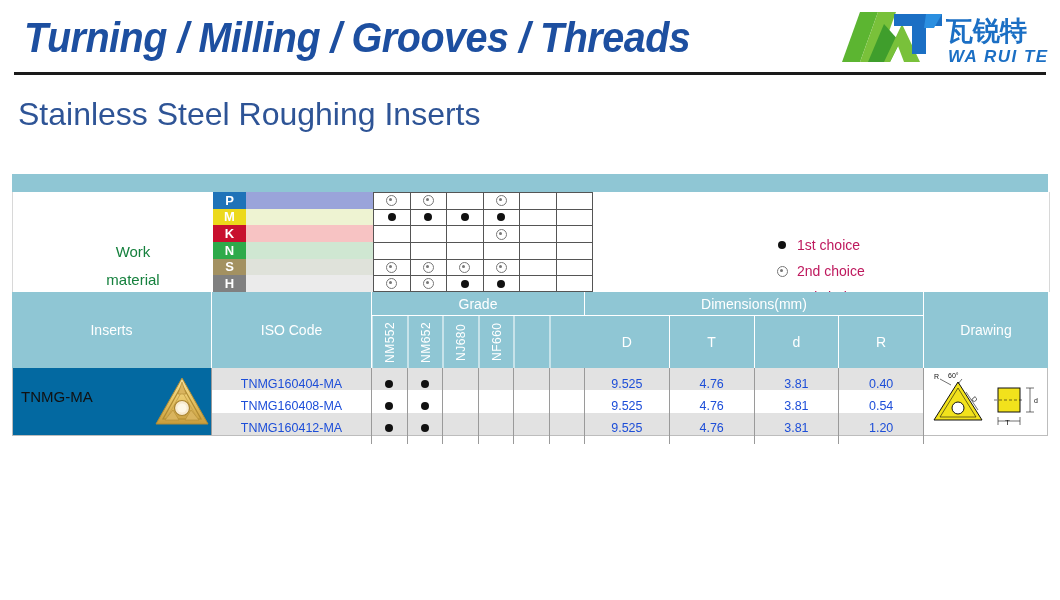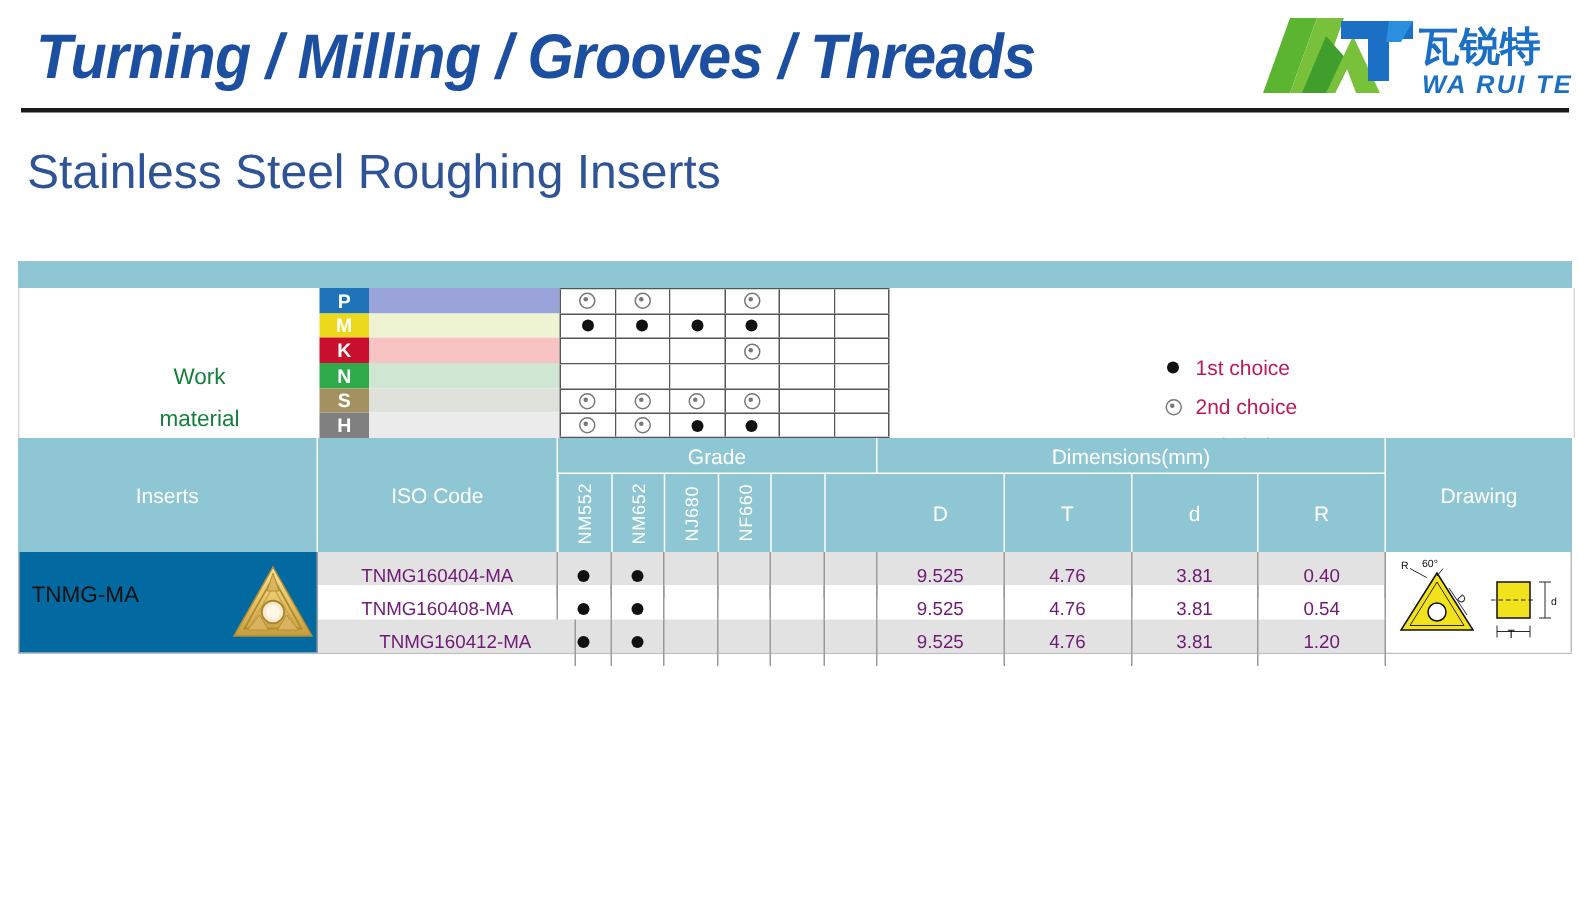--- a/index.html
+++ b/index.html
@@ -137,21 +137,21 @@
     position:absolute;left:0;top:194px;width:1036px;height:67px;
     border-bottom:1px solid #bdbdbd;
   }
   .brow{
     position:relative;height:22.3333px;width:1036px;
   }
   .brow.alt{background:#e2e2e2;}
   .bc{
     position:absolute;top:0;height:31px;box-sizing:border-box;
     display:flex;align-items:center;justify-content:center;
-    font-size:12.5px;color:#701a75;
+    font-size:12.5px;color:#1d4ed8;
     border-right:1px solid #9a9a9a;
   }
 
   
   #merge-inserts{
     position:absolute;left:0;top:194px;width:200px;height:67px;
     background:#0369a1;
     border-left:1px solid #bdbdbd;border-right:1px solid #9a9a9a;
     box-sizing:border-box;
   }
@@ -443,21 +443,21 @@
           <span class="mk0"></span>
         </div>
         <div class="bc" style="left: 573px; width: 84.75px;">9.525</div>
         <div class="bc" style="left: 657.75px; width: 84.75px;">4.76</div>
         <div class="bc" style="left: 742.5px; width: 84.75px;">3.81</div>
         <div class="bc" style="left: 827.25px; width: 84.75px;">0.54</div>
         <div class="bc" style="left: 912px; width: 124px; border-right: none;"></div>
       </div>
       <div class="brow alt">
         <div class="bc" style="left: 0px; width: 200px; border-right: none;"></div>
-        <div class="bc" style="left: 212px; width: 160px;">TNMG160412-MA</div>
+        <div class="bc" style="left: 200px; width: 160px;">TNMG160412-MA</div>
         <div class="bc" style="left: 360px; width: 35.5px;">
           <span class="mk1"></span>
         </div>
         <div class="bc" style="left: 395.5px; width: 35.5px;">
           <span class="mk1"></span>
         </div>
         <div class="bc" style="left: 431px; width: 35.5px;">
           <span class="mk0"></span>
         </div>
         <div class="bc" style="left: 466.5px; width: 35.5px;">

